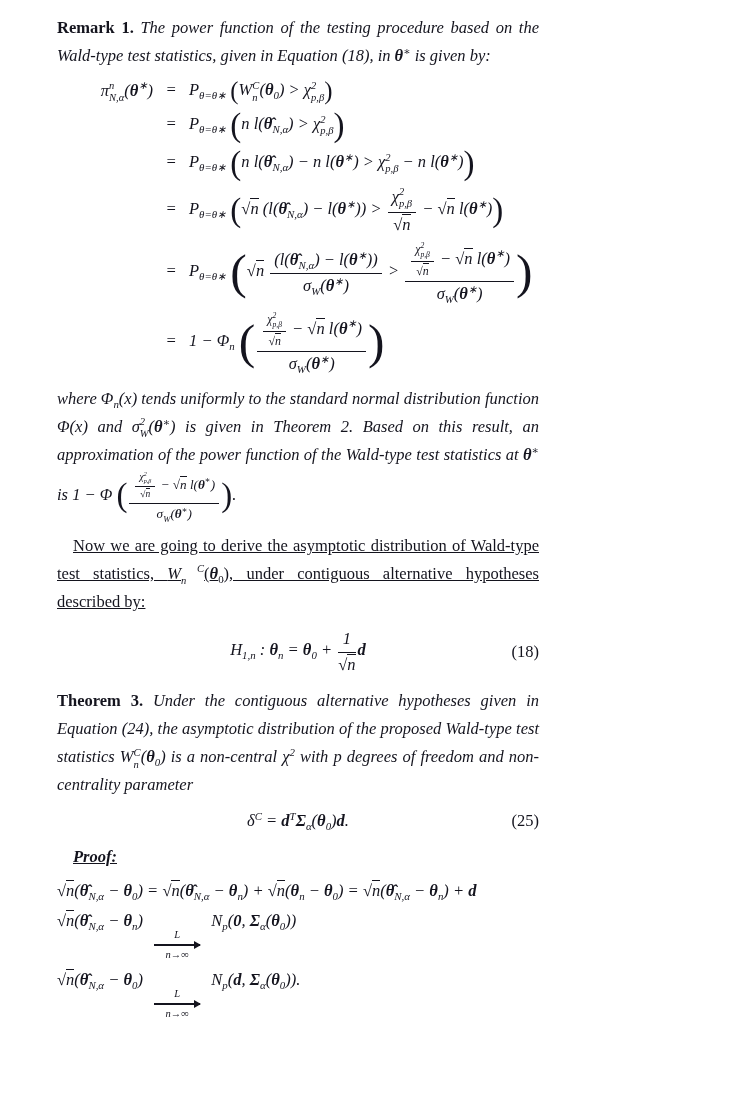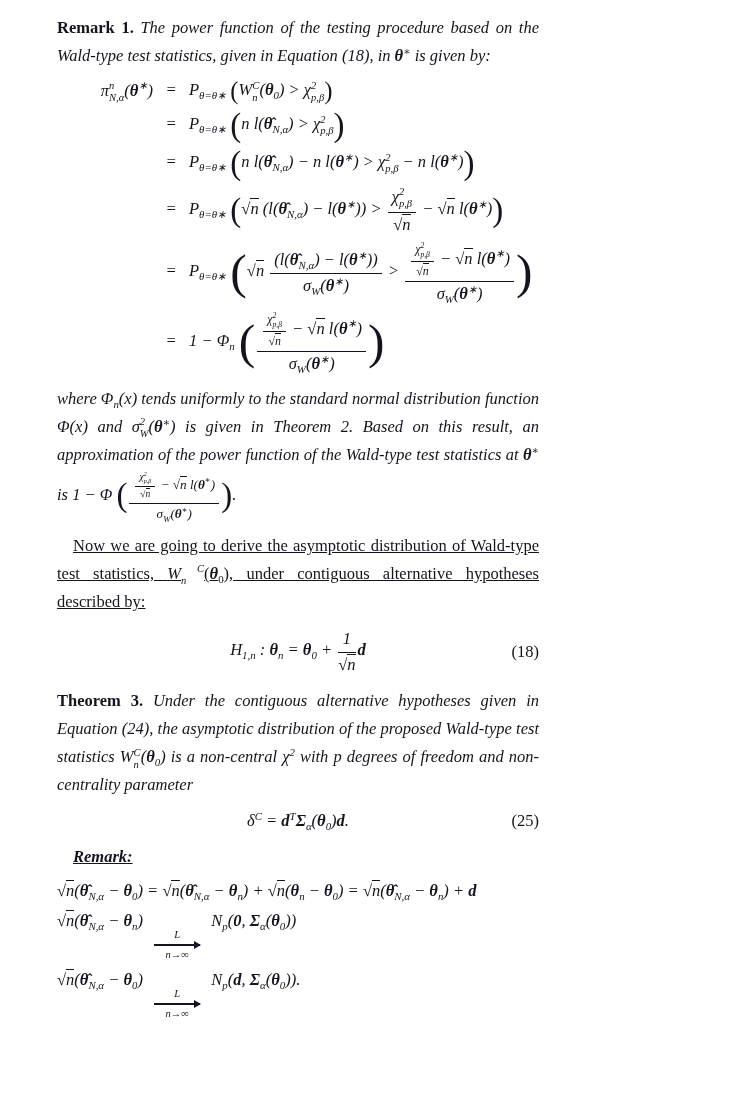--- a/index.html
+++ b/index.html
@@ -72,21 +72,21 @@
 
   <p class="para just ind">Now we are going to derive the asymptotic distribution of Wald-type test statistics, <i>W</i><span class="st">C<br>n</span>(<b>θ</b><sub>0</sub>), under contiguous alternative hypotheses described by:</p>
 
   <div class="eqnumrow math"><span><i>H</i><sub>1,n</sub> : <b>θ</b><sub>n</sub> = <b>θ</b><sub>0</sub> + <span class="fr"><span class="nu">1</span><span class="de"><span class="rt">√<span class="ov">n</span></span></span></span><b>d</b></span><span class="eqnum">(18)</span></div>
 
 
   <p class="para just"><span class="bold">Theorem 3.</span> <span class="it">Under the contiguous alternative hypotheses given in Equation (24), the asymptotic distribution of the proposed Wald-type test statistics W<span class="st">C<br>n</span>(<b>θ</b><sub>0</sub>) is a non-central χ<sup>2</sup> with p degrees of freedom and non-centrality parameter</span></p>
 
   <div class="eqnumrow math"><span>δ<sup>C</sup> = <b>d</b><sup>T</sup><b>Σ</b><sub>α</sub>(<b>θ</b><sub>0</sub>)<b>d</b>.</span><span class="eqnum">(25)</span></div>
 
-  <p class="para bolditalic ind">Remark:</p>
+  <p class="para bolditalic ind">Proof:</p>
 
   <div class="eqcenterrow math"><span class="rt">√<span class="ov">n</span></span>(<b>θ̂</b><sub>N,α</sub> − <b>θ</b><sub>0</sub>) = <span class="rt">√<span class="ov">n</span></span>(<b>θ̂</b><sub>N,α</sub> − <b>θ</b><sub>n</sub>) + <span class="rt">√<span class="ov">n</span></span>(<b>θ</b><sub>n</sub> − <b>θ</b><sub>0</sub>) = <span class="rt">√<span class="ov">n</span></span>(<b>θ̂</b><sub>N,α</sub> − <b>θ</b><sub>n</sub>) + <b>d</b></div>
 
 
   <div class="eqcenterrow math"><span class="rt">√<span class="ov">n</span></span>(<b>θ̂</b><sub>N,α</sub> − <b>θ</b><sub>n</sub>) <span class="lim">
         <span class="lt">L</span>
         <span class="la"></span>
         <span class="lb">n→∞</span>
       </span> N<sub>p</sub>(<b>0</b>, <b>Σ</b><sub>α</sub>(<b>θ</b><sub>0</sub>))</div>
 

